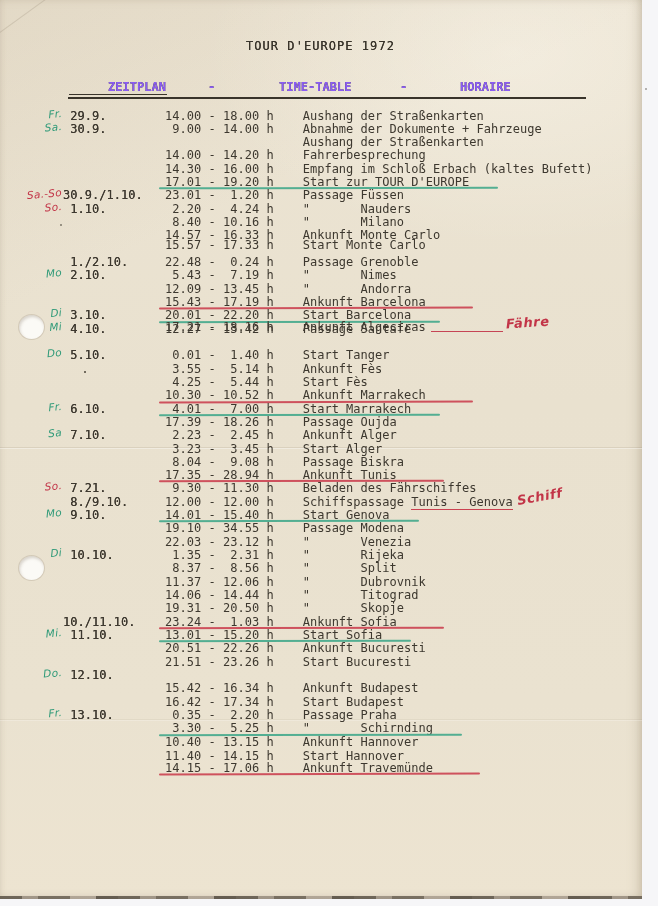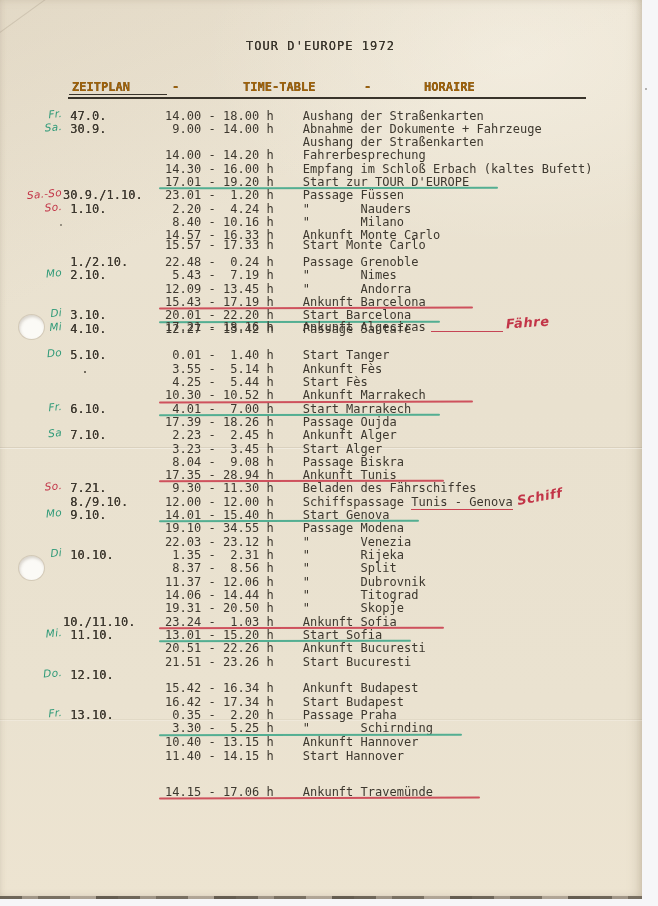--- a/index.html
+++ b/index.html
@@ -28,21 +28,21 @@
     background:#fbfaf6;
     box-shadow:0 0 0 1px rgba(125,112,92,.20), inset 1px 2px 3px rgba(125,112,92,.28);
   }
   .speck{position:absolute;background:#4a443a;border-radius:50%;}
   .mono{
     position:absolute;white-space:pre;
     font:12px/13px "DejaVu Sans Mono",monospace;
     color:#3d382f;letter-spacing:.02px;
   }
   .title{letter-spacing:1.05px;color:#39342b;text-shadow:0 0 .4px #39342b;}
-  .hdr{font-weight:bold;color:#a16207;text-shadow:0 0 .4px #332e26;}
+  .hdr{font-weight:bold;color:#8b5cf6;text-shadow:0 0 .4px #332e26;margin-left:36px;}
   .rule{position:absolute;background:#39342b;}
   .row{position:absolute;left:0;width:642px;height:13px;}
   .row .date{position:absolute;left:63px;top:0;text-shadow:0 0 .5px #3d382f;}
   .row .line{position:absolute;left:165px;top:0;}
   .day{
     position:absolute;left:16px;top:-1px;width:46px;text-align:right;
     font:italic 10.5px/12px "DejaVu Sans",sans-serif;
     transform:rotate(-5deg);letter-spacing:.3px;
   }
   .ink-green{color:#2f9a78;}
@@ -79,21 +79,21 @@
 <span class="mono hdr" style="left:172px;top:81px;">-</span>
 <span class="mono hdr" style="left:243px;top:81px;">TIME-TABLE</span>
 <span class="mono hdr" style="left:364px;top:81px;">-</span>
 <span class="mono hdr" style="left:424px;top:81px;">HORAIRE</span>
 <div class="rule" style="left:69px;top:93.5px;width:98px;height:1.5px;"></div>
 <div class="rule" style="left:68px;top:96.5px;width:518px;height:2px;"></div>
 
 <div id="rows">
     <div class="row" style="top: 109.5px;">
       <span class="day ink-green">Fr.</span>
-      <span class="mono date"> 47.0.</span>
+      <span class="mono date"> 29.9.</span>
       <span class="mono line">14.00 - 18.00 h    Aushang der Straßenkarten</span>
     </div>
     <div class="row" style="top: 122.82px;">
       <span class="day ink-green">Sa.</span>
       <span class="mono date"> 30.9.</span>
       <span class="mono line"> 9.00 - 14.00 h    Abnahme der Dokumente + Fahrzeuge</span>
     </div>
     <div class="row" style="top: 136.14px;">
       <span class="mono line">                   Aushang der Straßenkarten</span>
     </div>
@@ -271,17 +271,17 @@
     <div class="row" style="top: 722.22px;">
       <span class="mono line"> 3.30 -  5.25 h    "       Schirnding</span>
       <div class="ul green" style="left: 159px; top: 11.3px; width: 303px;"></div>
     </div>
     <div class="row" style="top: 735.54px;">
       <span class="mono line">10.40 - 13.15 h    Ankunft Hannover</span>
     </div>
     <div class="row" style="top: 750px;">
       <span class="mono line">11.40 - 14.15 h    Start Hannover</span>
     </div>
-    <div class="row" style="top: 762.18px; margin-top: 24px;">
+    <div class="row" style="top: 762.18px;">
       <span class="mono line">14.15 - 17.06 h    Ankunft Travemünde</span>
       <div class="ul red" style="left: 159px; top: 11.3px; width: 321px;"></div>
     </div>
   </div>
 
 </body></html>

